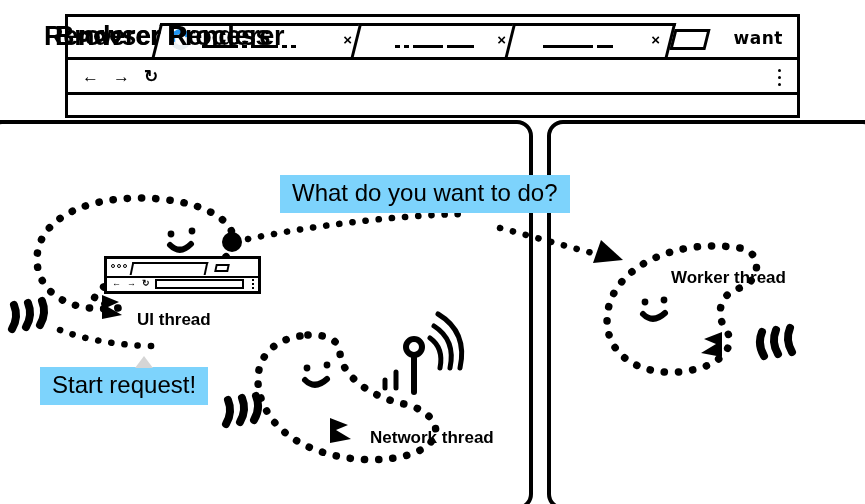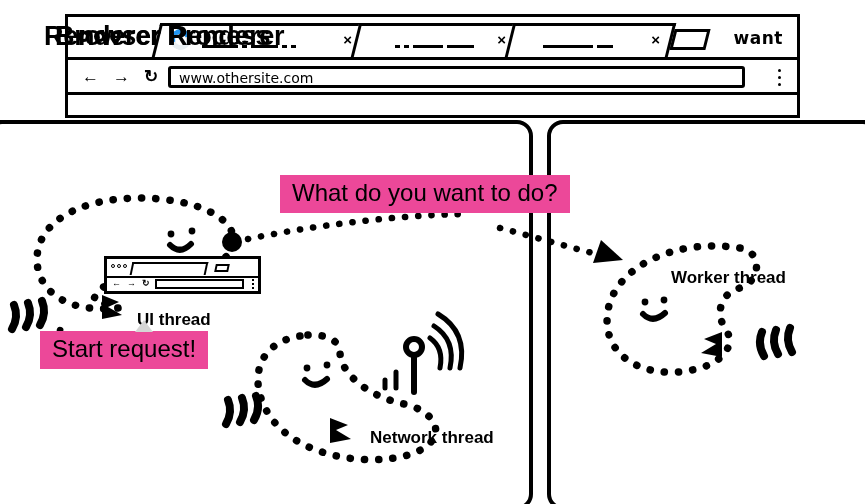--- a/index.html
+++ b/index.html
@@ -43,24 +43,24 @@
   
   .panel{position:absolute;border:4px solid #000;border-radius:16px;box-sizing:border-box;background:#fff;}
   #browser-panel{left:-14px;top:120px;width:547px;height:390px;}
   #renderer-panel{left:547px;top:120px;width:332px;height:390px;}
   .panel-title{position:absolute;top:21px;font-size:27px;font-weight:bold;
       letter-spacing:-.3px;white-space:nowrap;}
   #browser-title{left:55px;}
   #renderer-title{left:44px;}
 
   
-  .callout{position:absolute;background:#ec4899;font-size:24px;padding:5px 12px 7px;
+  .callout{position:absolute;background:#7dd3fc;font-size:24px;padding:5px 12px 7px;
       white-space:nowrap;line-height:1.1;}
   #callout-question{left:280px;top:175px;}
-  #callout-start{left:40px;top:331px;}
+  #callout-start{left:40px;top:367px;}
   .tail{position:absolute;width:0;height:0;border-left:9px solid transparent;
       border-right:9px solid transparent;border-bottom:12px solid #d5d5d5;
       left:95px;top:-11px;}
 
   
   .thread-label{position:absolute;font-size:17px;font-weight:600;white-space:nowrap;}
   #ui-thread-label{left:137px;top:310px;}
   #network-thread-label{left:370px;top:428px;}
   #worker-thread-label{left:671px;top:268px;}
 
@@ -120,21 +120,20 @@
       </div>
 
       <div class="newtab" style="left:604px;"></div>
       <div class="brand">want</div>
     </div>
 
     <div class="toolbar">
       <span class="navbtn" style="left:14px;">←</span>
       <span class="navbtn" style="left:45px;">→</span>
       <span class="navbtn" style="left:76px;">↻</span>
-      <div class="urlbar" title="Search or type a URL">www.othersite.com</div>
       <div class="kebab">
         <i></i>
           <i></i>
           <i></i>
       </div>
     </div>
     <div class="content-area"></div>
   </div>
 
   <div class="panel" id="browser-panel"></div>

